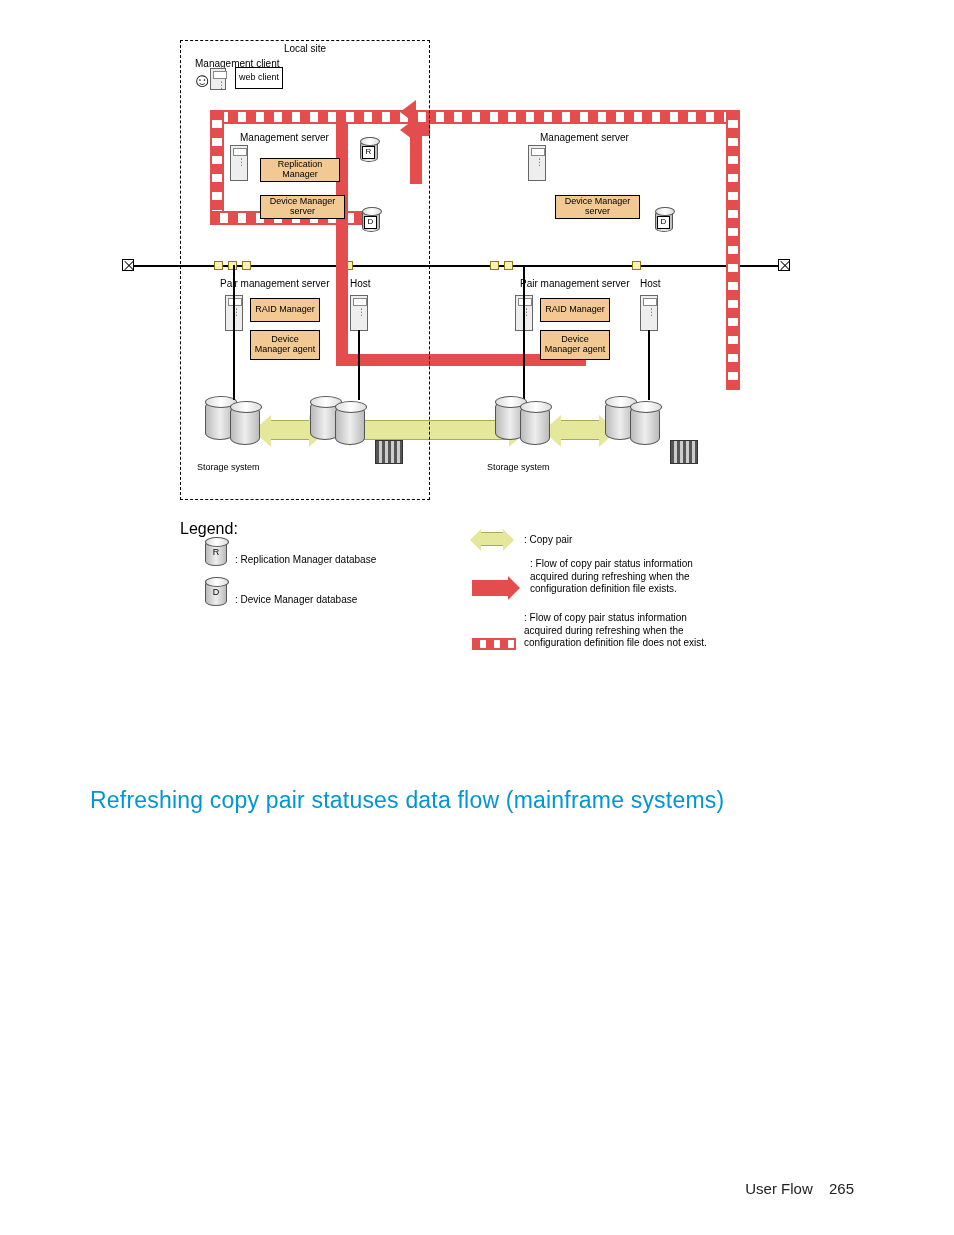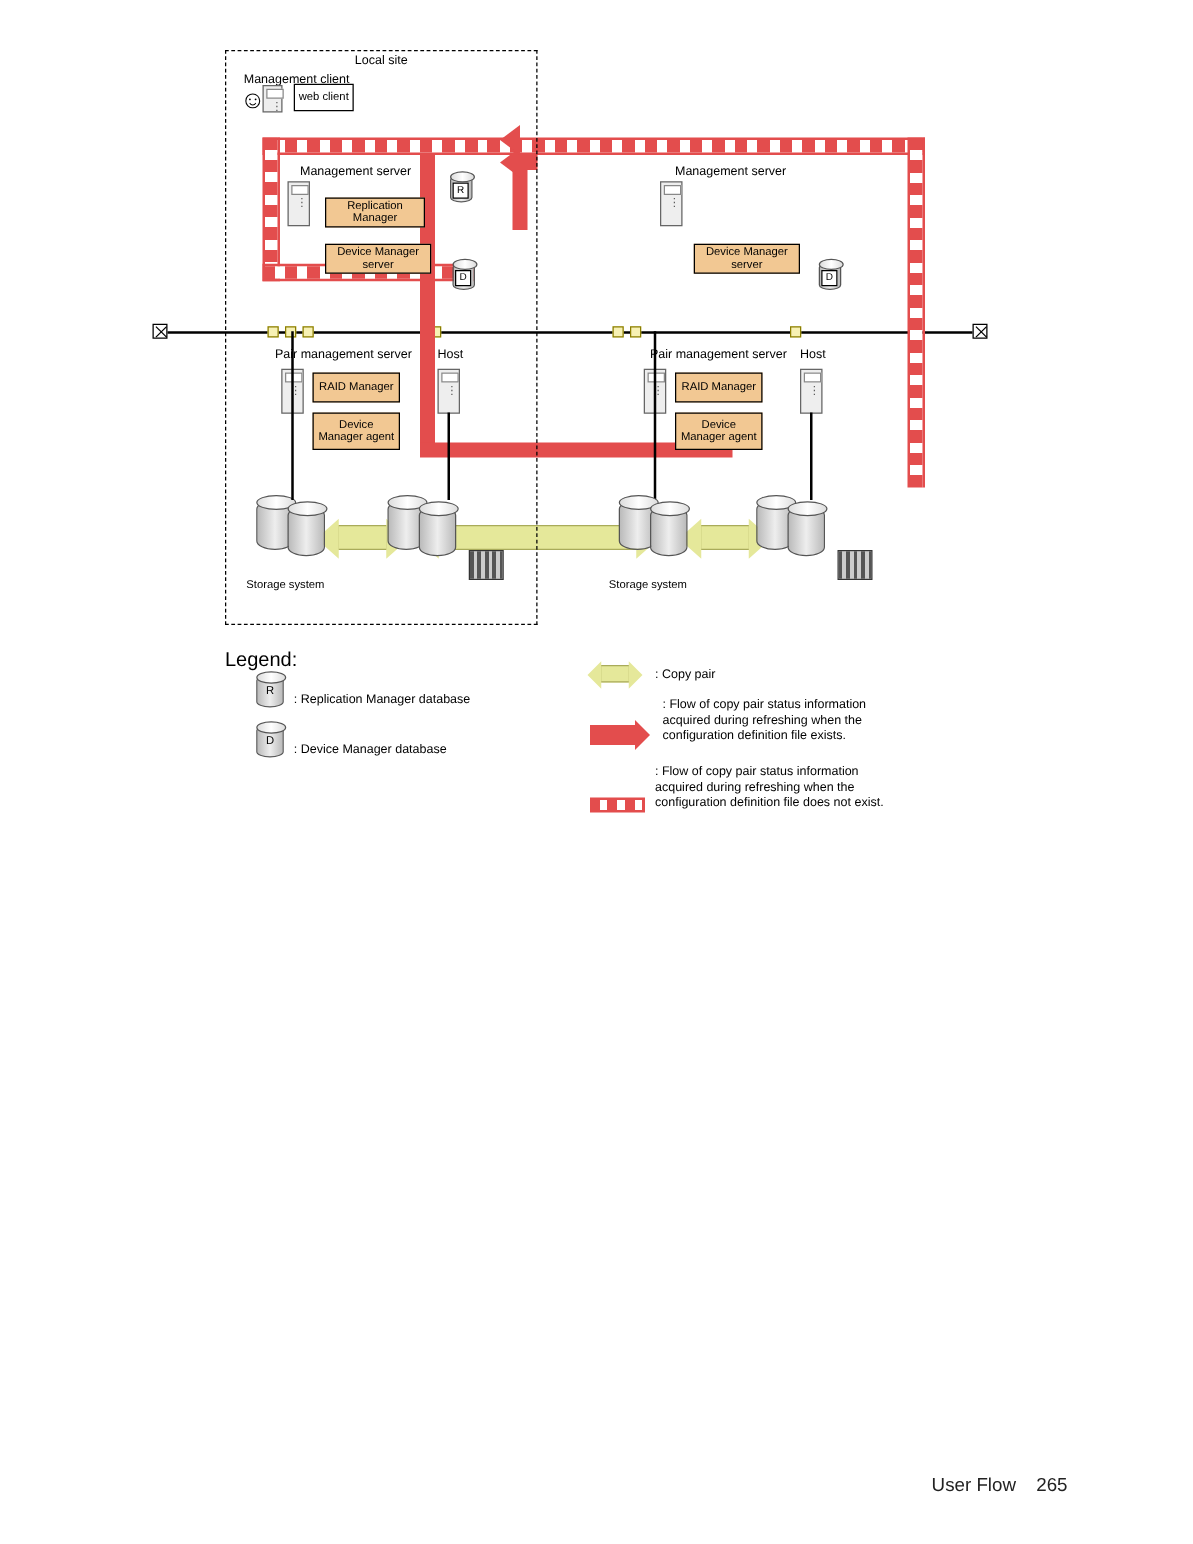--- a/index.html
+++ b/index.html
@@ -345,18 +345,19 @@
     <div class="legend-item" style="left:322px; top:38px;">
       <span class="legend-arrow-solid"></span>
       <span class="desc" style="margin-left:14px;">: Flow of copy pair status information acquired during refreshing when the configuration definition file exists.</span>
     </div>
     <div class="legend-item" style="left:322px; top:92px;">
       <span class="legend-arrow-dash"></span>
       <span class="desc">: Flow of copy pair status information acquired during refreshing when the configuration definition file does not exist.</span>
     </div>
   </div>
 
+  <h2 class="section-heading">Refreshing copy pair statuses data flow (mainframe systems)</h2>
 
   <div class="footer">
     <span>User Flow</span>
     <span class="pnum">265</span>
   </div>
 </div>
 
 </body></html>

